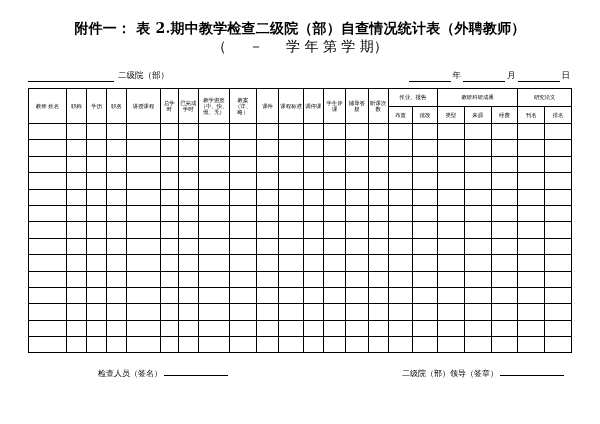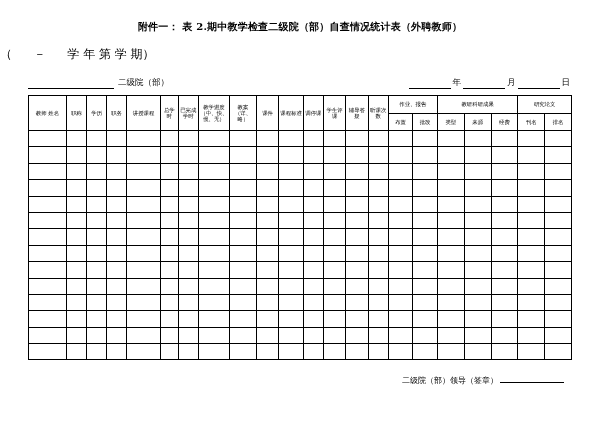--- a/index.html
+++ b/index.html
@@ -17,29 +17,28 @@
   .page {
     position: relative;
     width: 600px;
     height: 424px;
     background: #fff;
     box-sizing: border-box;
   }
   .title {
     text-align: center;
     font-weight: bold;
-    font-size: 10px;
+    font-size: 14px;
     margin-top: 20px;
     letter-spacing: 0.2px;
     font-family: "DejaVu Serif", "Liberation Serif", serif;
   }
   .subtitle {
-    text-align: left;
-    font-size: 12px;
-    margin-top: 12px;
+    text-align: center;
+    font-size: 14px;
     font-family: "DejaVu Serif", "Liberation Serif", serif;
   }
   .subtitle .gap {
     display: inline-block;
     width: 14px;
   }
   .meta-row {
     display: flex;
     align-items: flex-end;
     margin: 14px 28px 0 28px;
@@ -560,18 +559,21 @@
           <td class="body">&nbsp;</td>
           <td class="body">&nbsp;</td>
           <td class="body">&nbsp;</td>
           <td class="body">&nbsp;</td>
           <td class="body">&nbsp;</td>
         </tr>
       </tbody>
   </table>
 
   <div class="footer">
+    <div class="left">
+      <span>检查人员（签名）</span><span class="blank-line"></span>
+    </div>
     <div class="right">
       <span>二级院（部）领导（签章）</span><span class="blank-line"></span>
     </div>
   </div>
 
 </div>
 
 </body></html>

